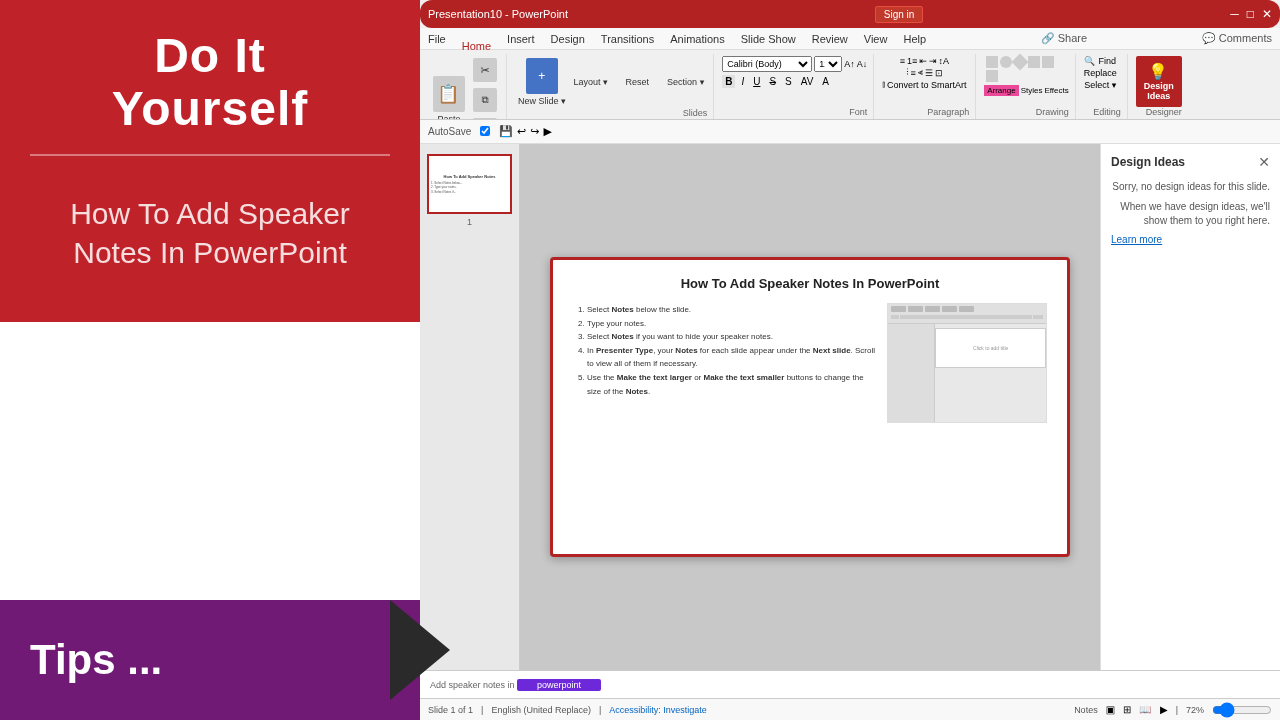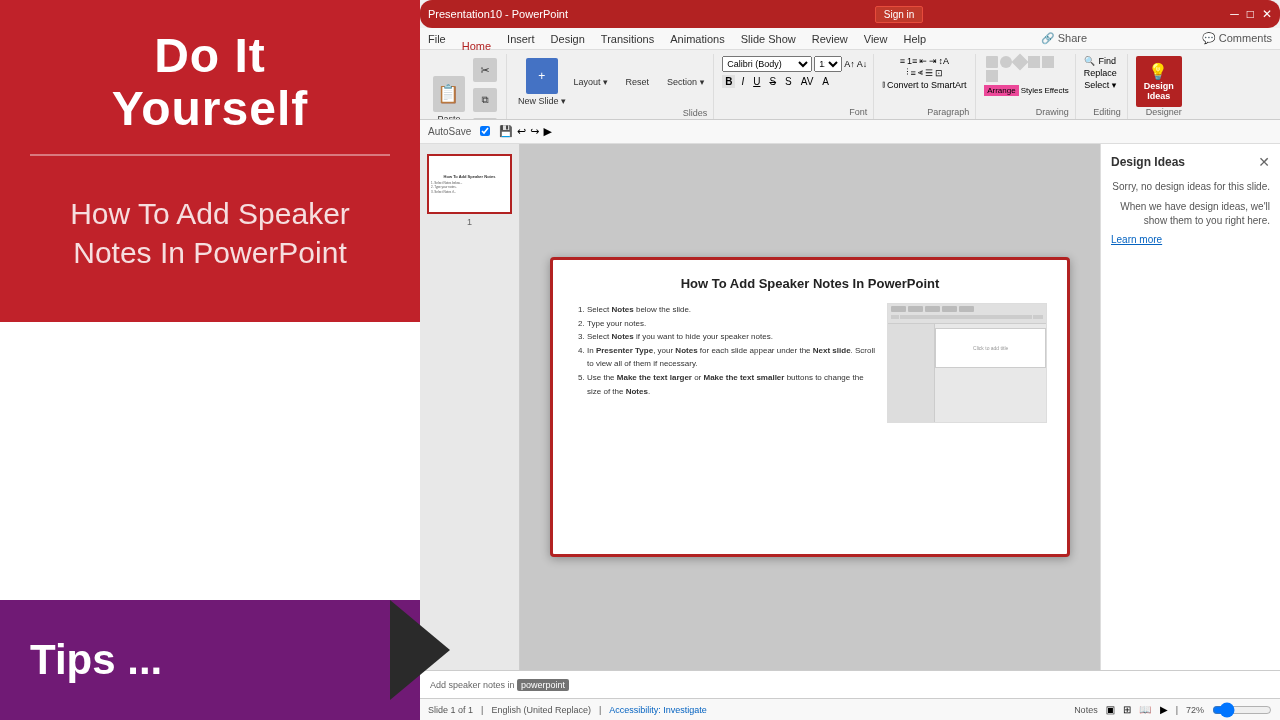--- a/index.html
+++ b/index.html
@@ -371,23 +371,23 @@
       background: #fff;
       border-top: 1px solid #ccc;
       height: 28px;
       display: flex;
       align-items: center;
       padding: 0 10px;
       font-size: 9px;
       color: #666;
     }
     .notes-highlight {
-      background: #737373;
+      background: #6d28d9;
       color: #fff;
-      padding: 1px 4px;
+      padding: 1px 20px;
       border-radius: 2px;
     }
 
     
     .status-bar {
       background: #f8f8f8;
       border-top: 1px solid #ccc;
       height: 22px;
       display: flex;
       align-items: center;

